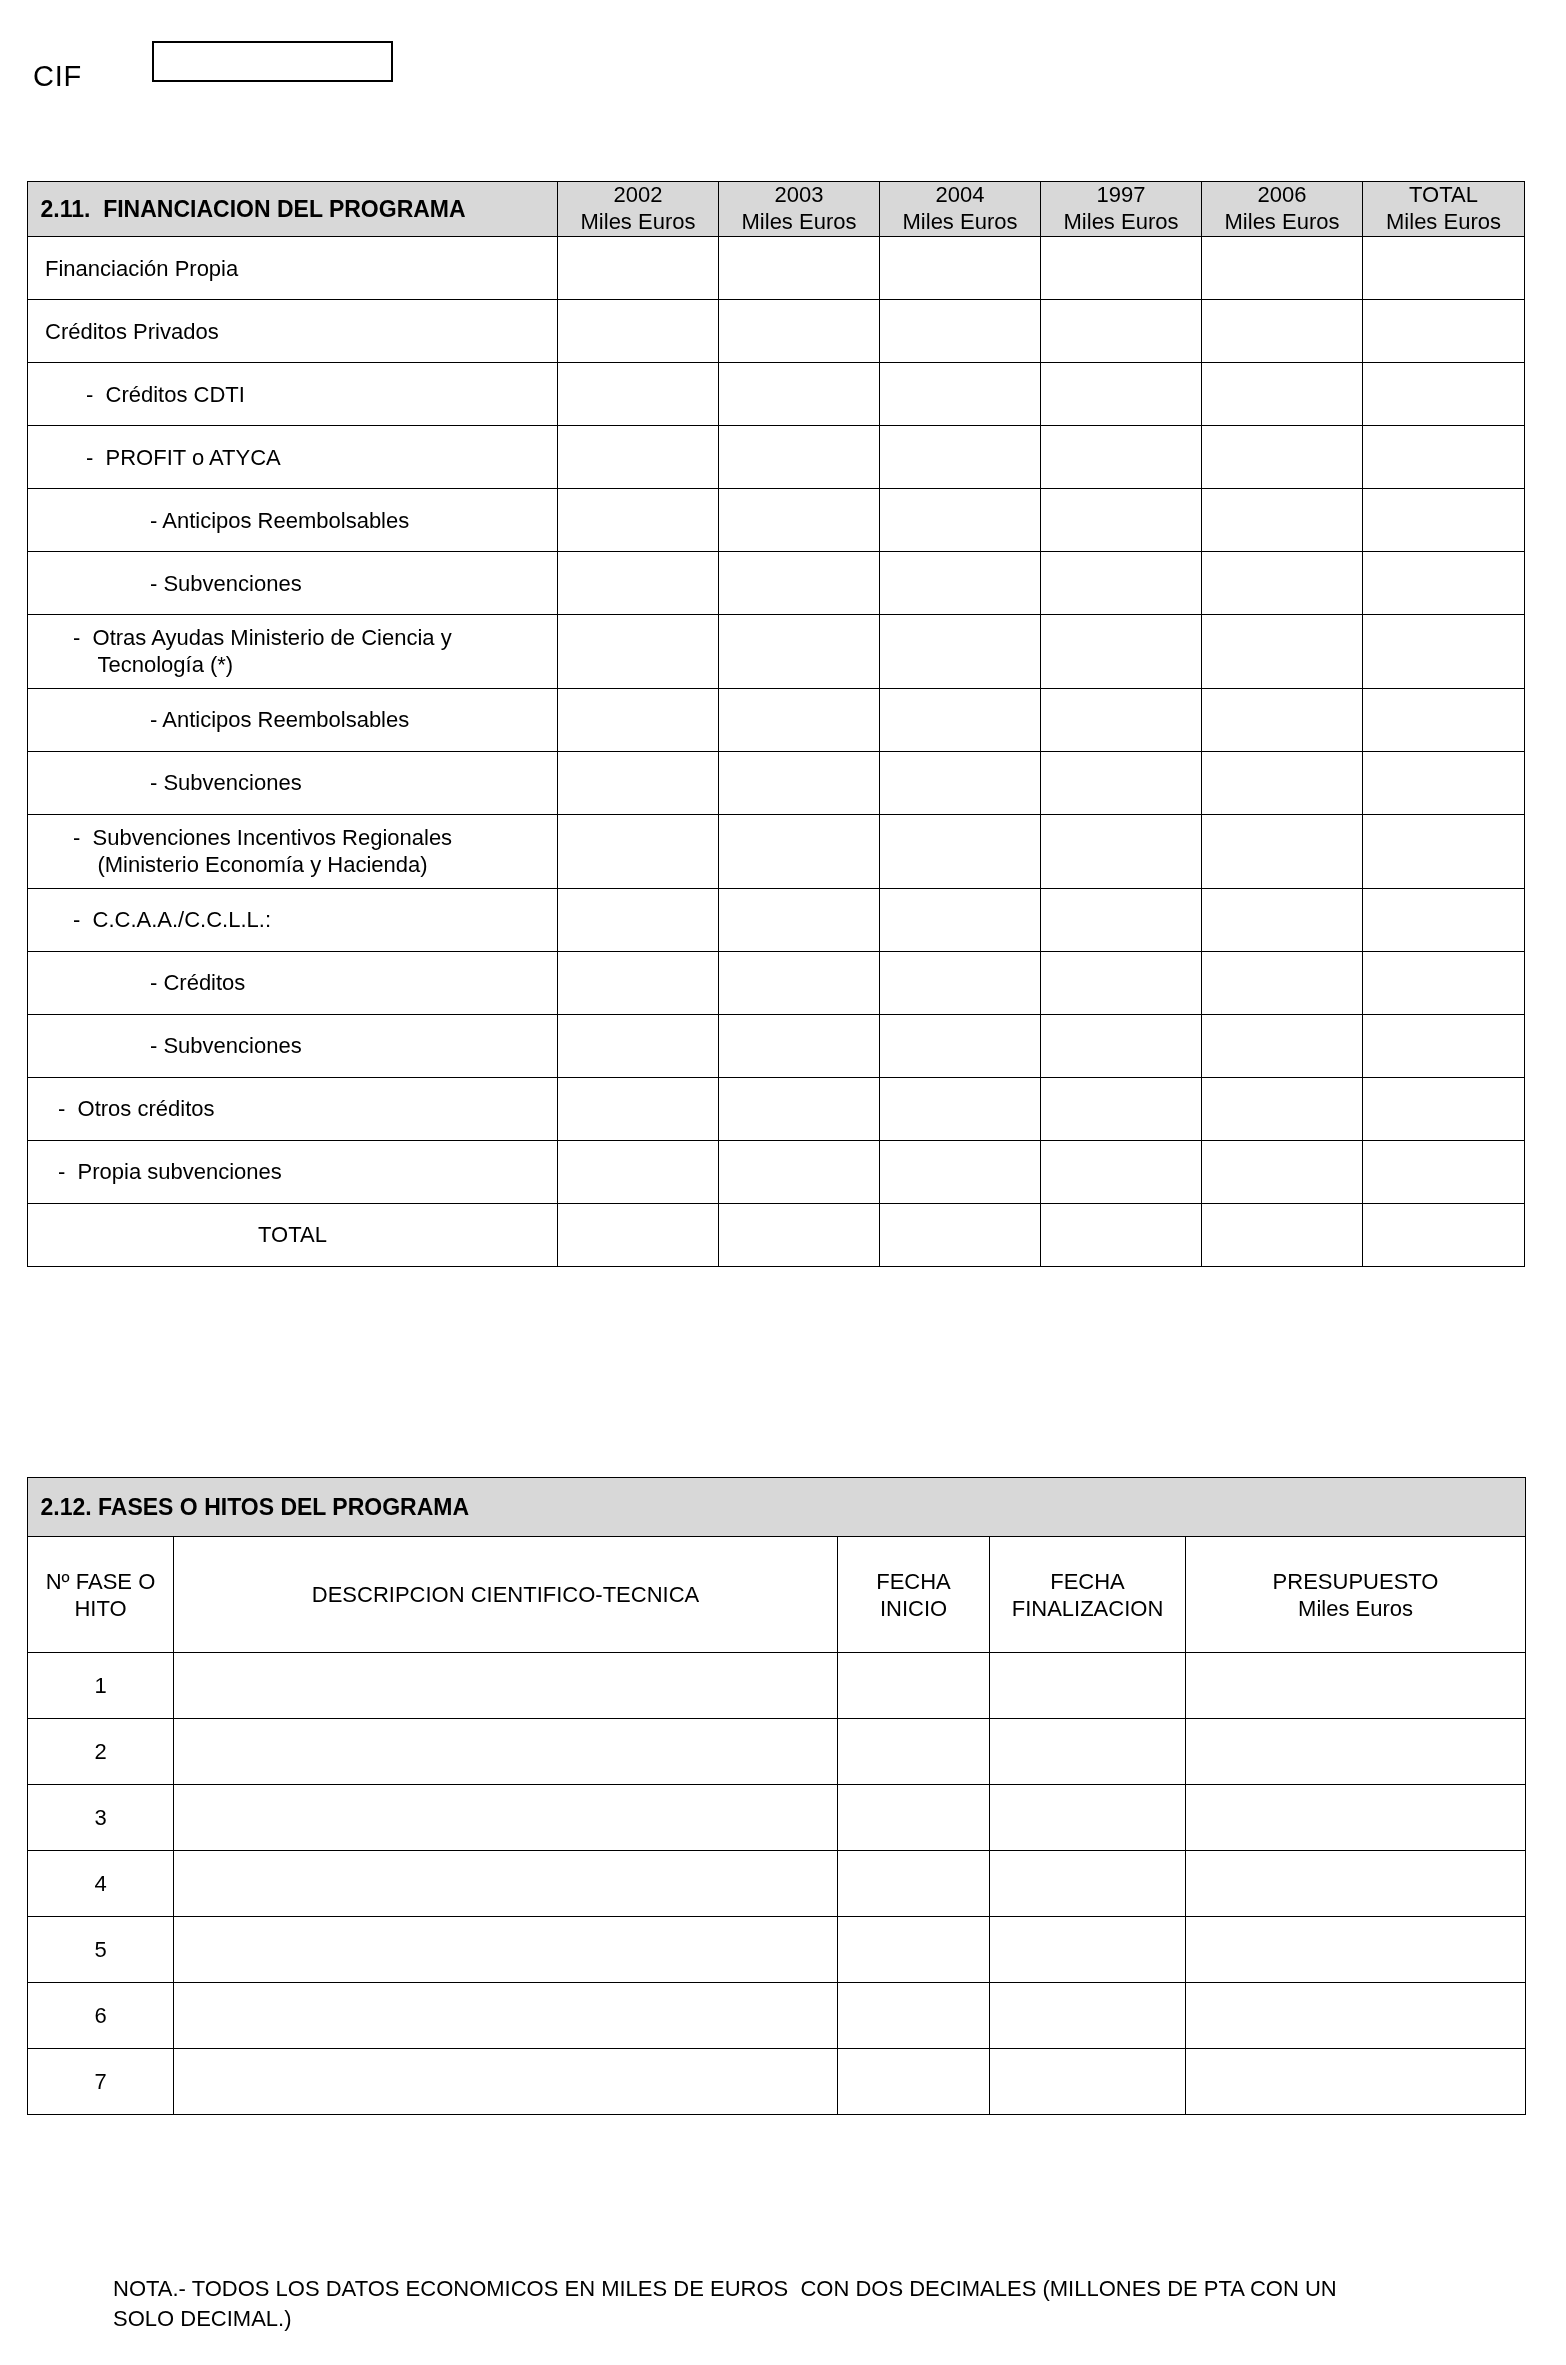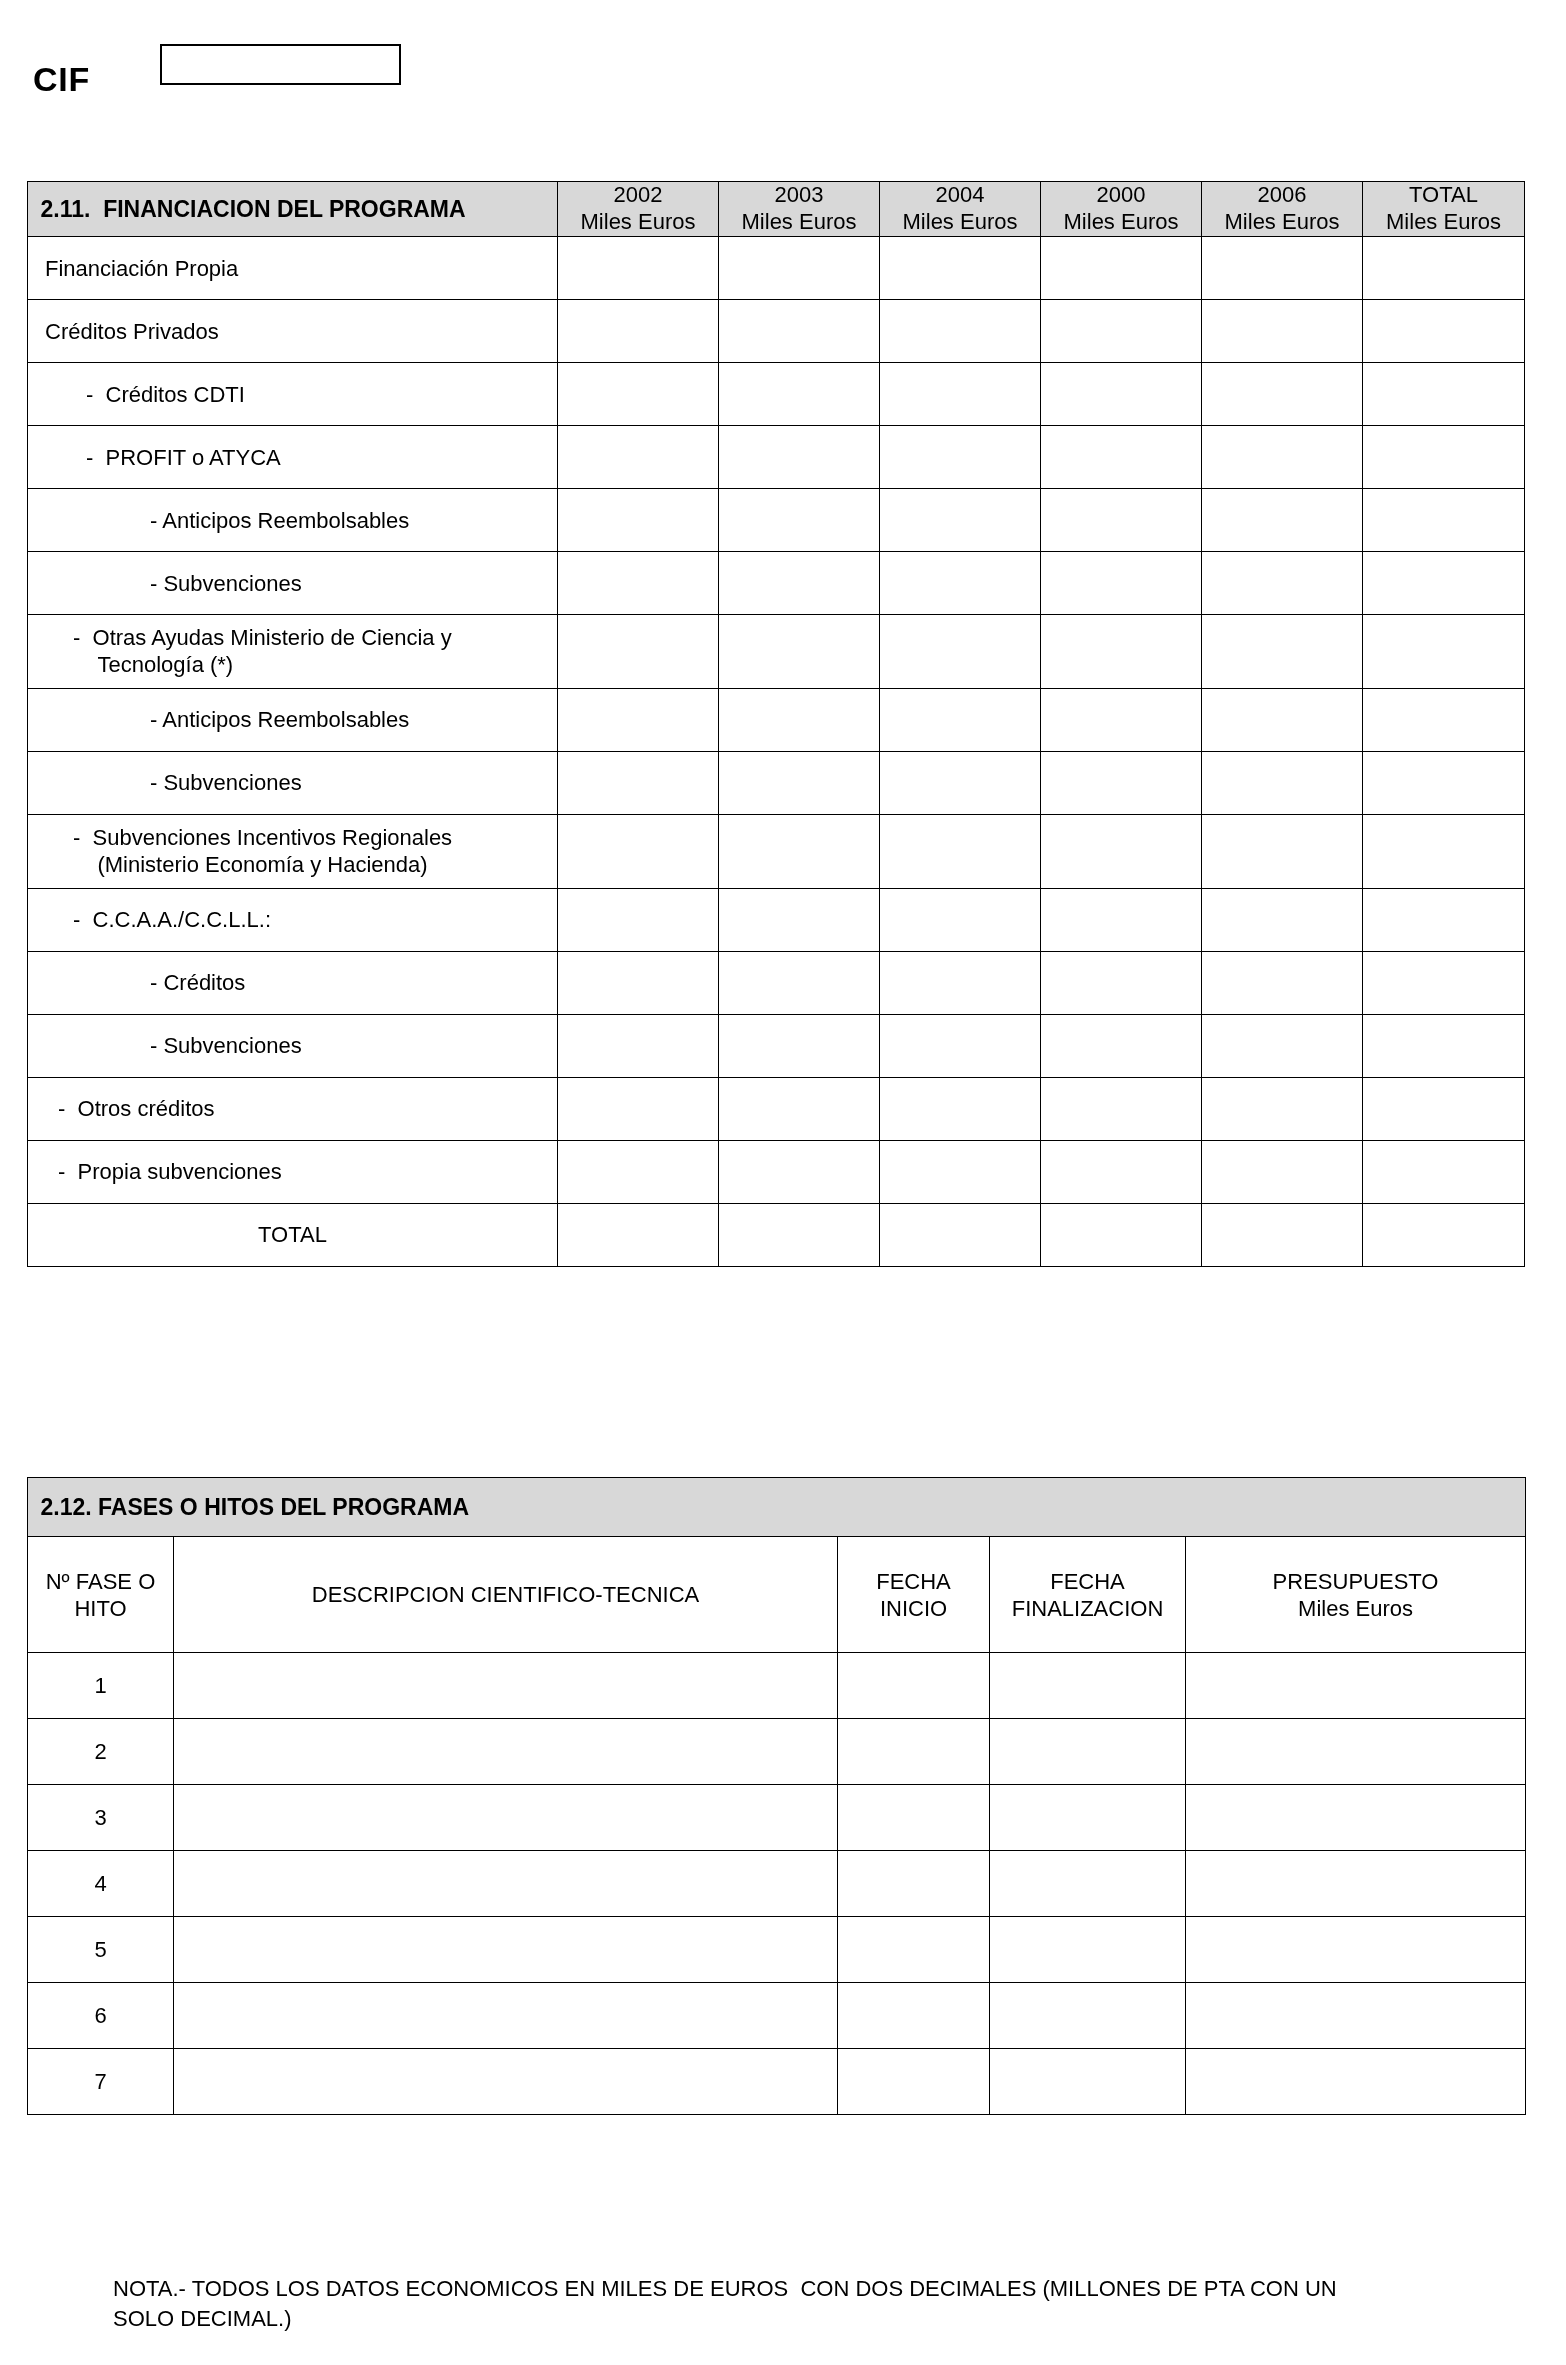--- a/index.html
+++ b/index.html
@@ -7,21 +7,21 @@
   body {
     position: relative;
     width: 1566px;
     height: 2366px;
     font-family: "Liberation Sans", sans-serif;
     color: #000;
   }
 
   
   .cif-row { position: absolute; left: 33px; top: 30px; display: flex; align-items: center; }
-  .cif-label { font-size: 34px; font-weight: bold; letter-spacing: 0.8px; margin-top: 30px; }
+  .cif-label { font-size: 29px; font-weight: normal; letter-spacing: 0.8px; margin-top: 30px; }
   .cif-box {
     display: inline-block;
     margin-left: 70px;
     width: 241px;
     height: 41px;
     border: 2.3px solid #000;
     background: #fff;
   }
 
   
@@ -131,21 +131,21 @@
           </th>
           <th class="fin-col">
             <div>2003</div>
             <div>Miles Euros</div>
           </th>
           <th class="fin-col">
             <div>2004</div>
             <div>Miles Euros</div>
           </th>
           <th class="fin-col">
-            <div>2000</div>
+            <div>1997</div>
             <div>Miles Euros</div>
           </th>
           <th class="fin-col">
             <div>2006</div>
             <div>Miles Euros</div>
           </th>
           <th class="fin-col">
             <div>TOTAL</div>
             <div>Miles Euros</div>
           </th>

